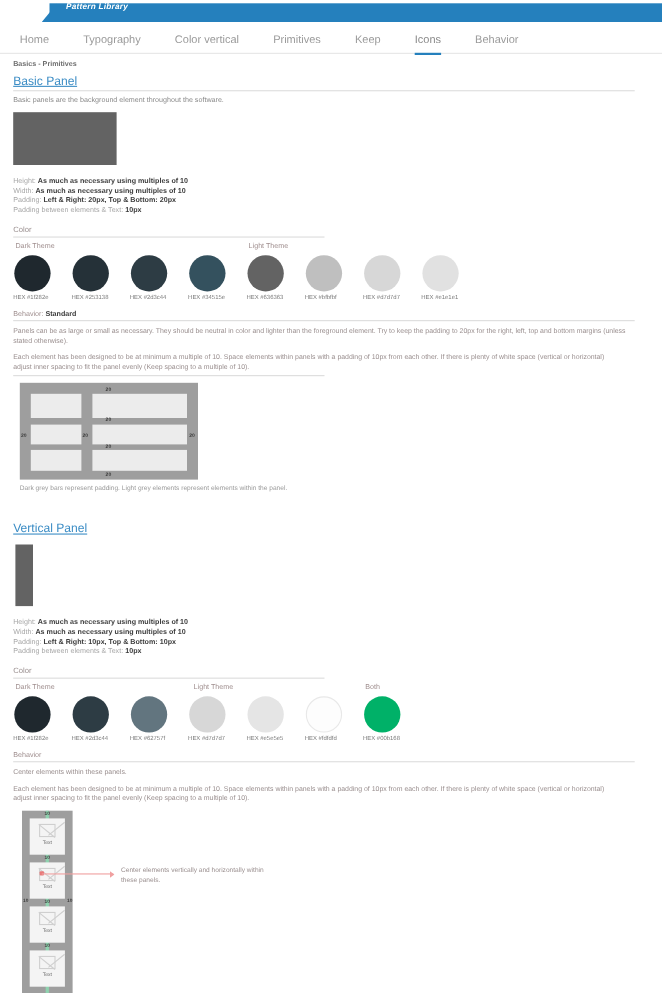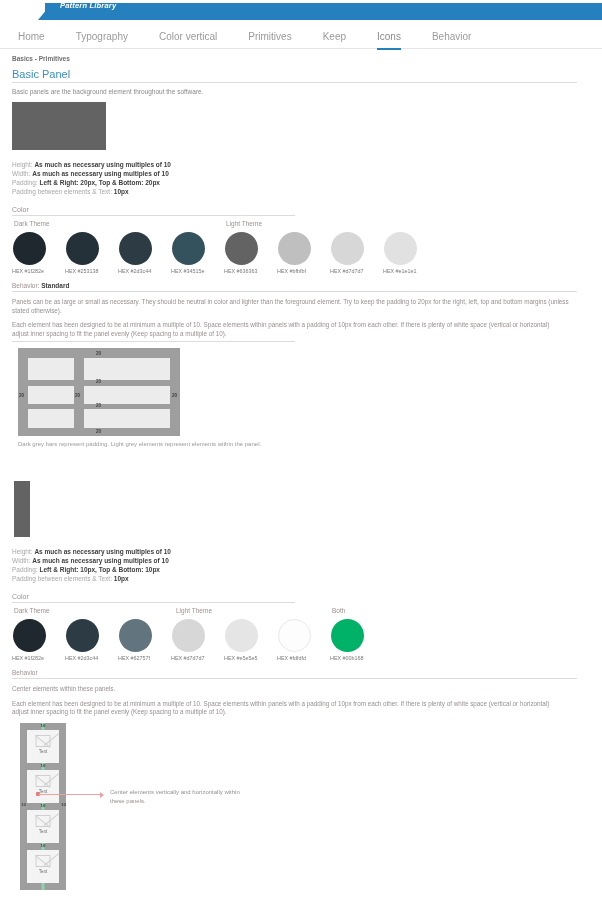--- a/index.html
+++ b/index.html
@@ -44,21 +44,21 @@
   }
   .nav-item.active { color:#8a8a8a; border-bottom-color:#2580bd; }
 
   
   .content { padding:0 12px; }
   .breadcrumb { font-size:6.5px; color:#6f6f6f; margin:6px 0 6px 0; font-weight:bold; }
 
   .sec-title {
     font-size:11px; color:#3c8dc5; font-weight:normal;
     padding-bottom:2px; border-bottom:1px solid #dcdcdc;
-    margin:0 0 5px 0; width:565px;
+    margin:0 0 5px 0; width:565px;text-decoration:underline;
   }
   .sec-title.noline { border-bottom:none; }
   .lead { font-size:6.5px; color:#8a8a8a; margin:0 0 7px 0; }
 
   .panel-demo { background:#636363; }
   .panel-basic { width:94px; height:48px; margin:5px 0 10px 0; }
   .panel-vert  { width:16px; height:56px; margin:6px 0 10px 2px; }
 
   
   .specs { font-size:6.5px; line-height:9px; margin:0 0 10px 0; }
@@ -241,20 +241,21 @@
     <div class="num" style="left:78px; top:31px;">20</div>
     <div class="num" style="left:78px; top:55px;">20</div>
     <div class="num" style="left:78px; top:81px;">20</div>
     <div class="num" style="left:1px;  top:45px;">20</div>
     <div class="num" style="left:57px; top:45px;">20</div>
     <div class="num" style="left:154px;top:45px;">20</div>
   </div>
   <div class="caption">Dark grey bars represent padding. Light grey elements represent elements within the panel.</div>
 
   <div style="height:28px"></div>
+  <div class="sec-title noline">Vertical Panel</div>
 
   <div class="panel-demo panel-vert"></div>
 
   <div class="specs">
     <div><span>Height:</span> <b>As much as necessary using multiples of 10</b></div>
     <div><span>Width:</span> <b>As much as necessary using multiples of 10</b></div>
     <div><span>Padding:</span> <b>Left &amp; Right: 10px, Top &amp; Bottom: 10px</b></div>
     <div><span>Padding between elements &amp; Text:</span> <b>10px</b></div>
   </div>
 

